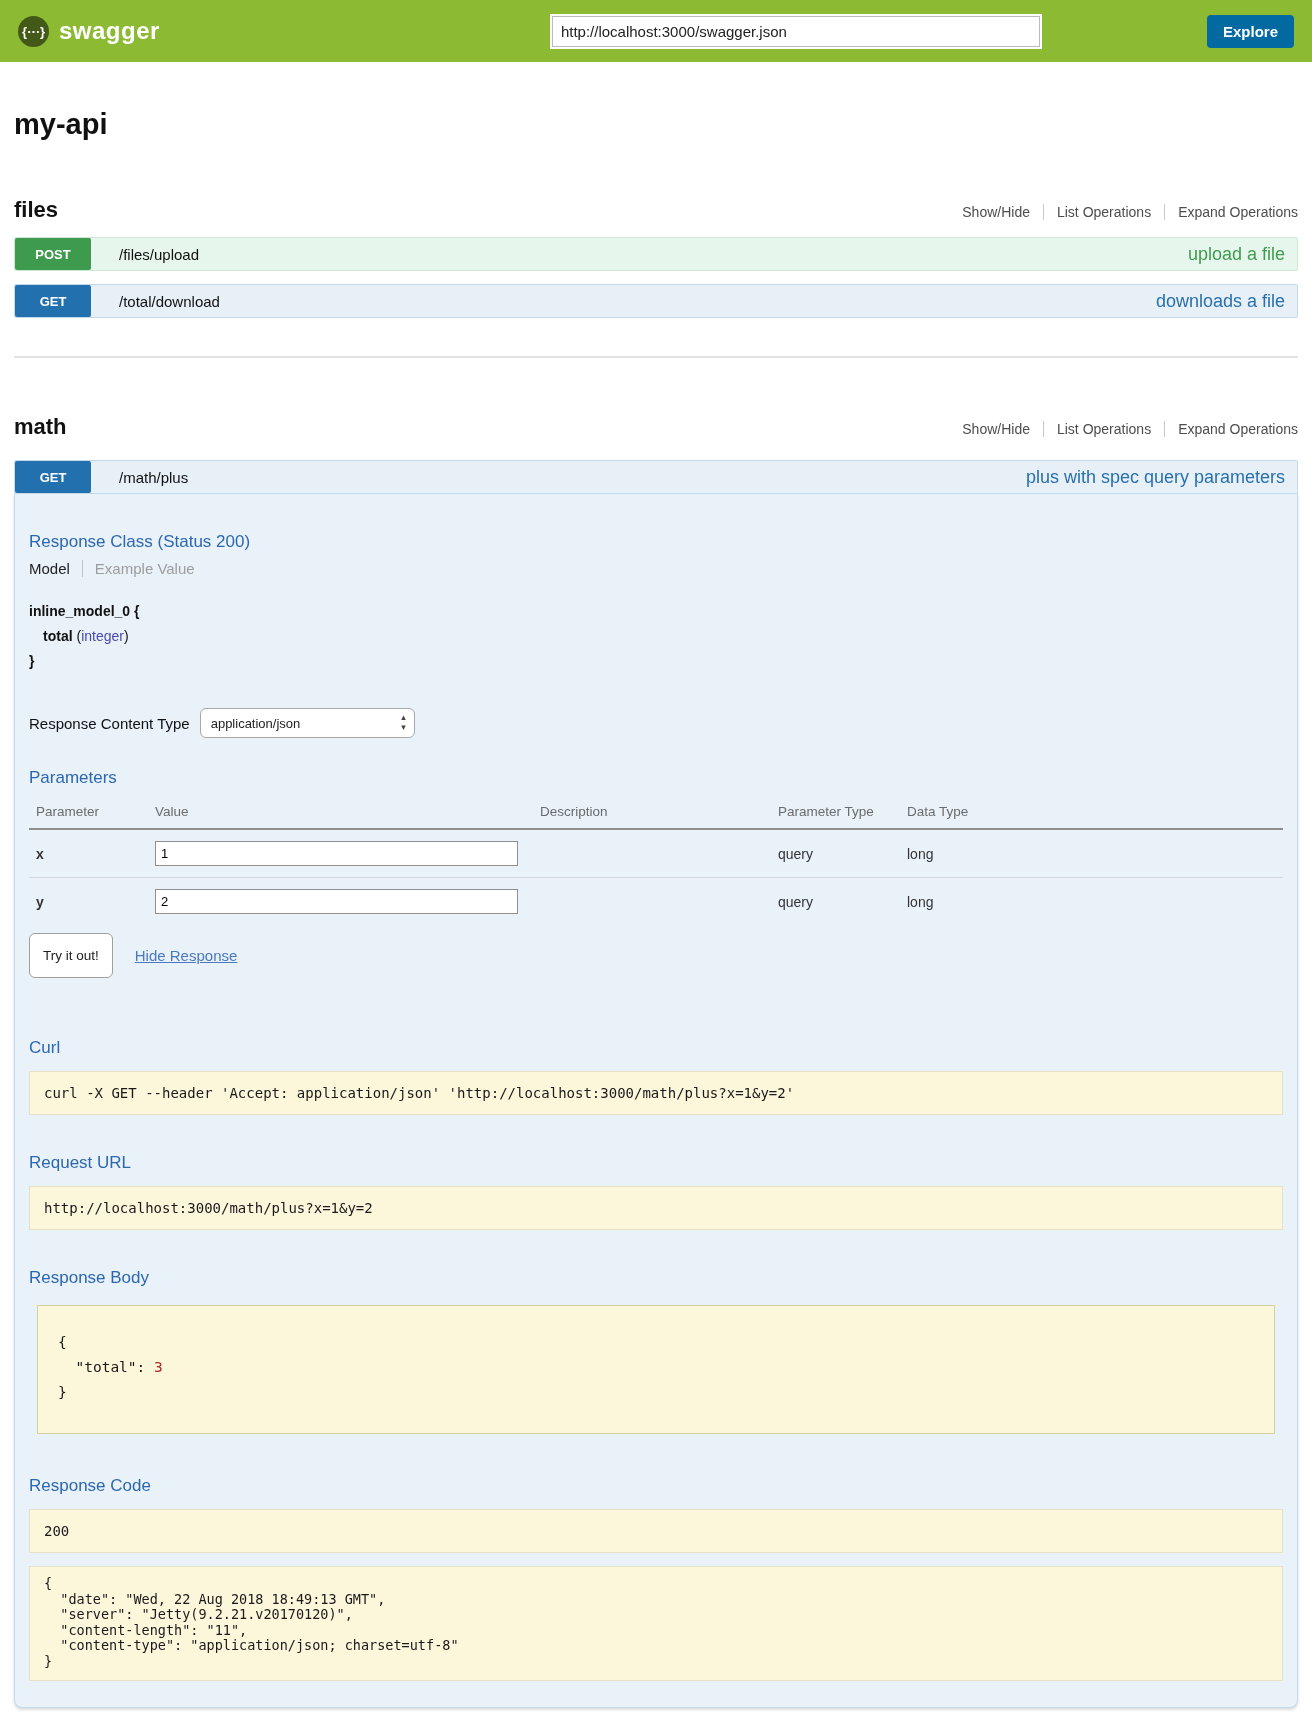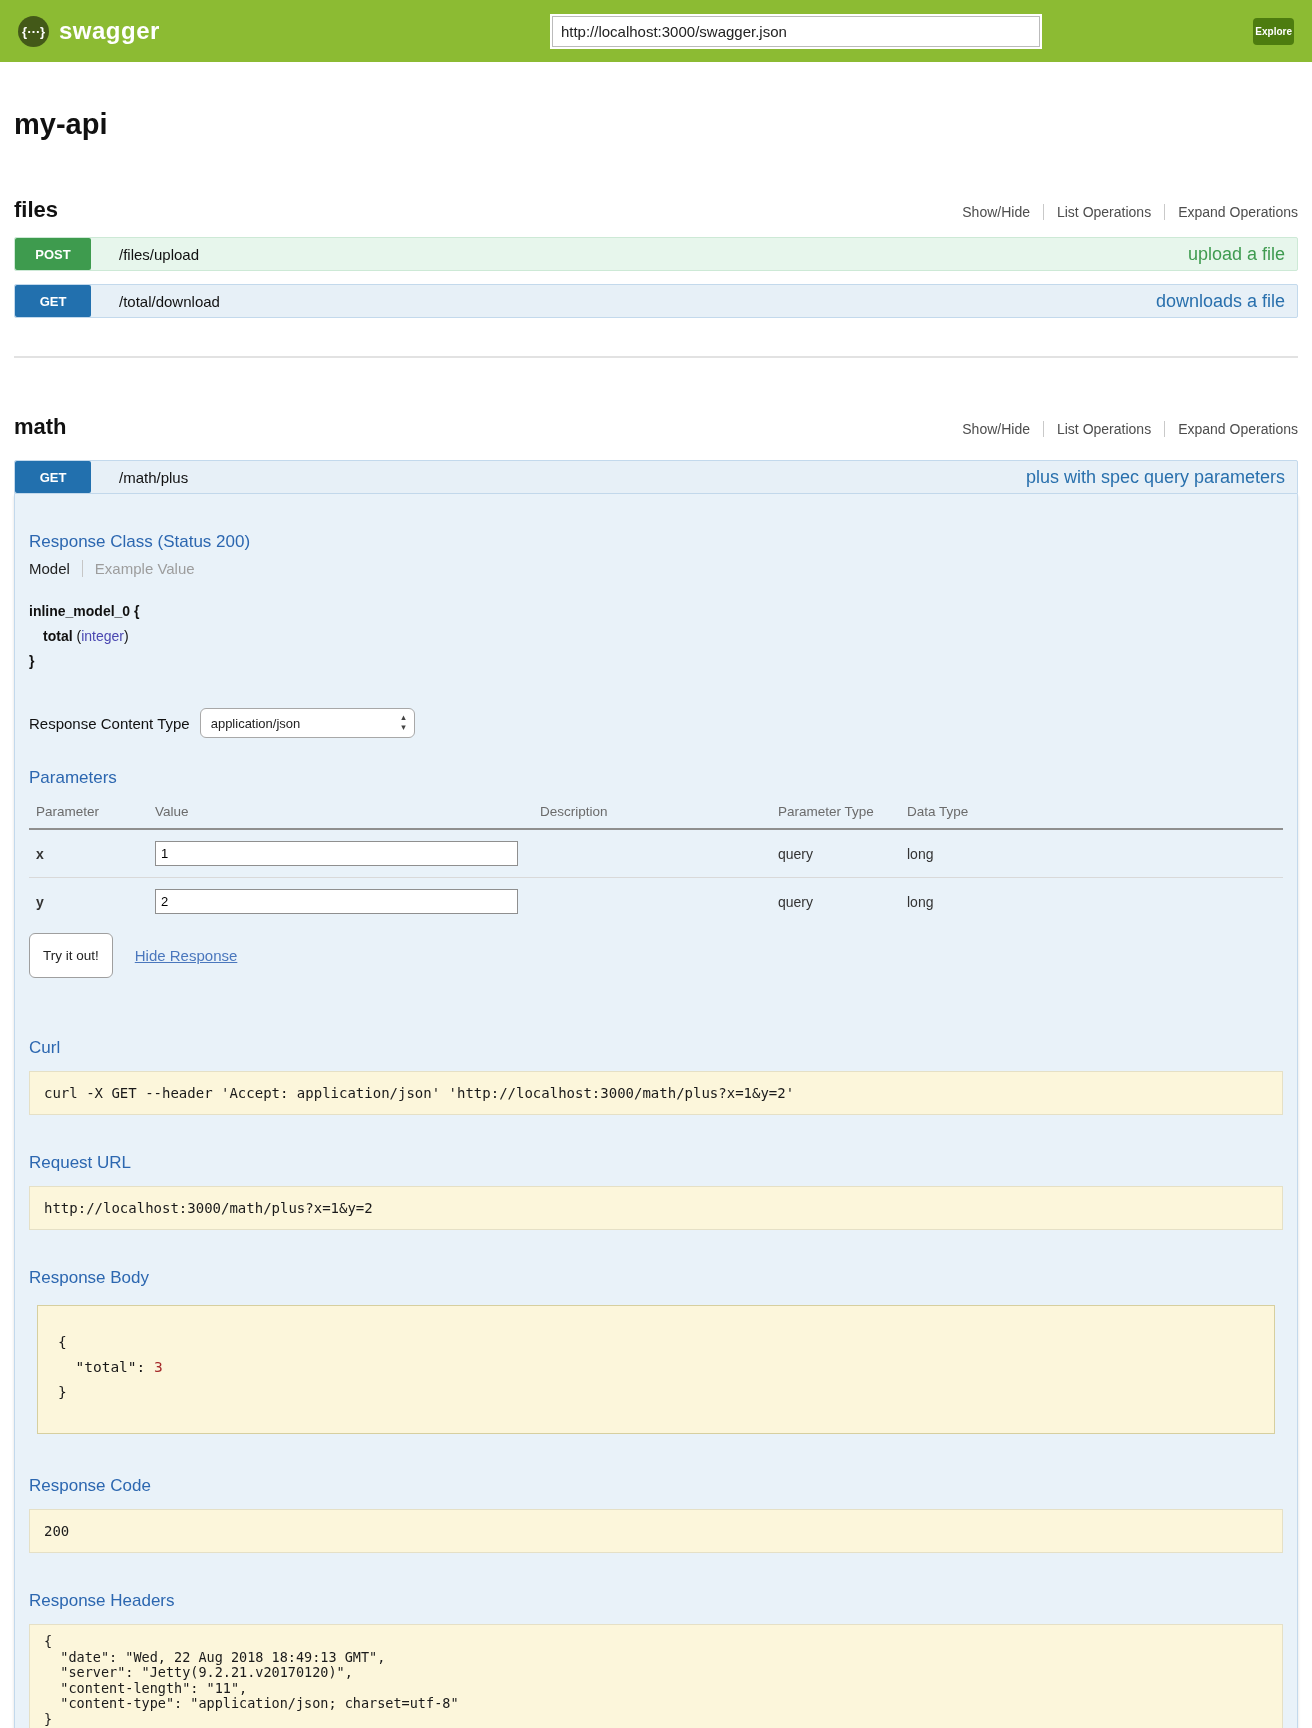--- a/index.html
+++ b/index.html
@@ -26,22 +26,22 @@
     background: #fff; padding: 2px; margin-left: 390px;
     width: 492px; height: 35px;
   }
   .url-input {
     width: 100%; height: 100%; border: 1px solid #bbb;
     font-size: 15px; padding: 0 8px; color: #222;
     font-family: "Liberation Sans", sans-serif;
   }
   .explore-btn {
     margin-left: auto;
-    background: #4d7c0f; color: #fff; border: none; border-radius: 4px;
-    font-weight: bold; font-size: 10px; padding: 8px 2px; cursor: pointer;
+    background: #0369a1; color: #fff; border: none; border-radius: 4px;
+    font-weight: bold; font-size: 15px; padding: 8px 16px; cursor: pointer;
     font-family: "Liberation Sans", sans-serif;
   }
   
   .wrap { margin: 0 14px; }
   .page-title { margin-top: 46px; font-size: 29px; font-weight: bold; color: #111; }
   .section-head {
     margin-top: 56px; display: flex; align-items: baseline; justify-content: space-between;
   }
   .section-head.tight { }
   .section-title { font-size: 22px; font-weight: bold; color: #111; }
@@ -280,21 +280,20 @@
       <h3 class="blue-head h-respbody">Response Body</h3>
       <div class="code-big">
         <div>{</div>
         <div><span>  "total": </span><span class="num">3</span></div>
         <div>}</div>
       </div>
 
       <h3 class="blue-head h-respcode">Response Code</h3>
       <pre class="code">200</pre>
 
-      <h3 class="blue-head h-respheaders">Response Headers</h3>
       <div class="code-tight">
         <div>{</div>
         <div>  "date": "Wed, 22 Aug 2018 18:49:13 GMT",</div>
         <div>  "server": "Jetty(9.2.21.v20170120)",</div>
         <div>  "content-length": "11",</div>
         <div>  "content-type": "application/json; charset=utf-8"</div>
         <div>}</div>
       </div>
 
     </div>

